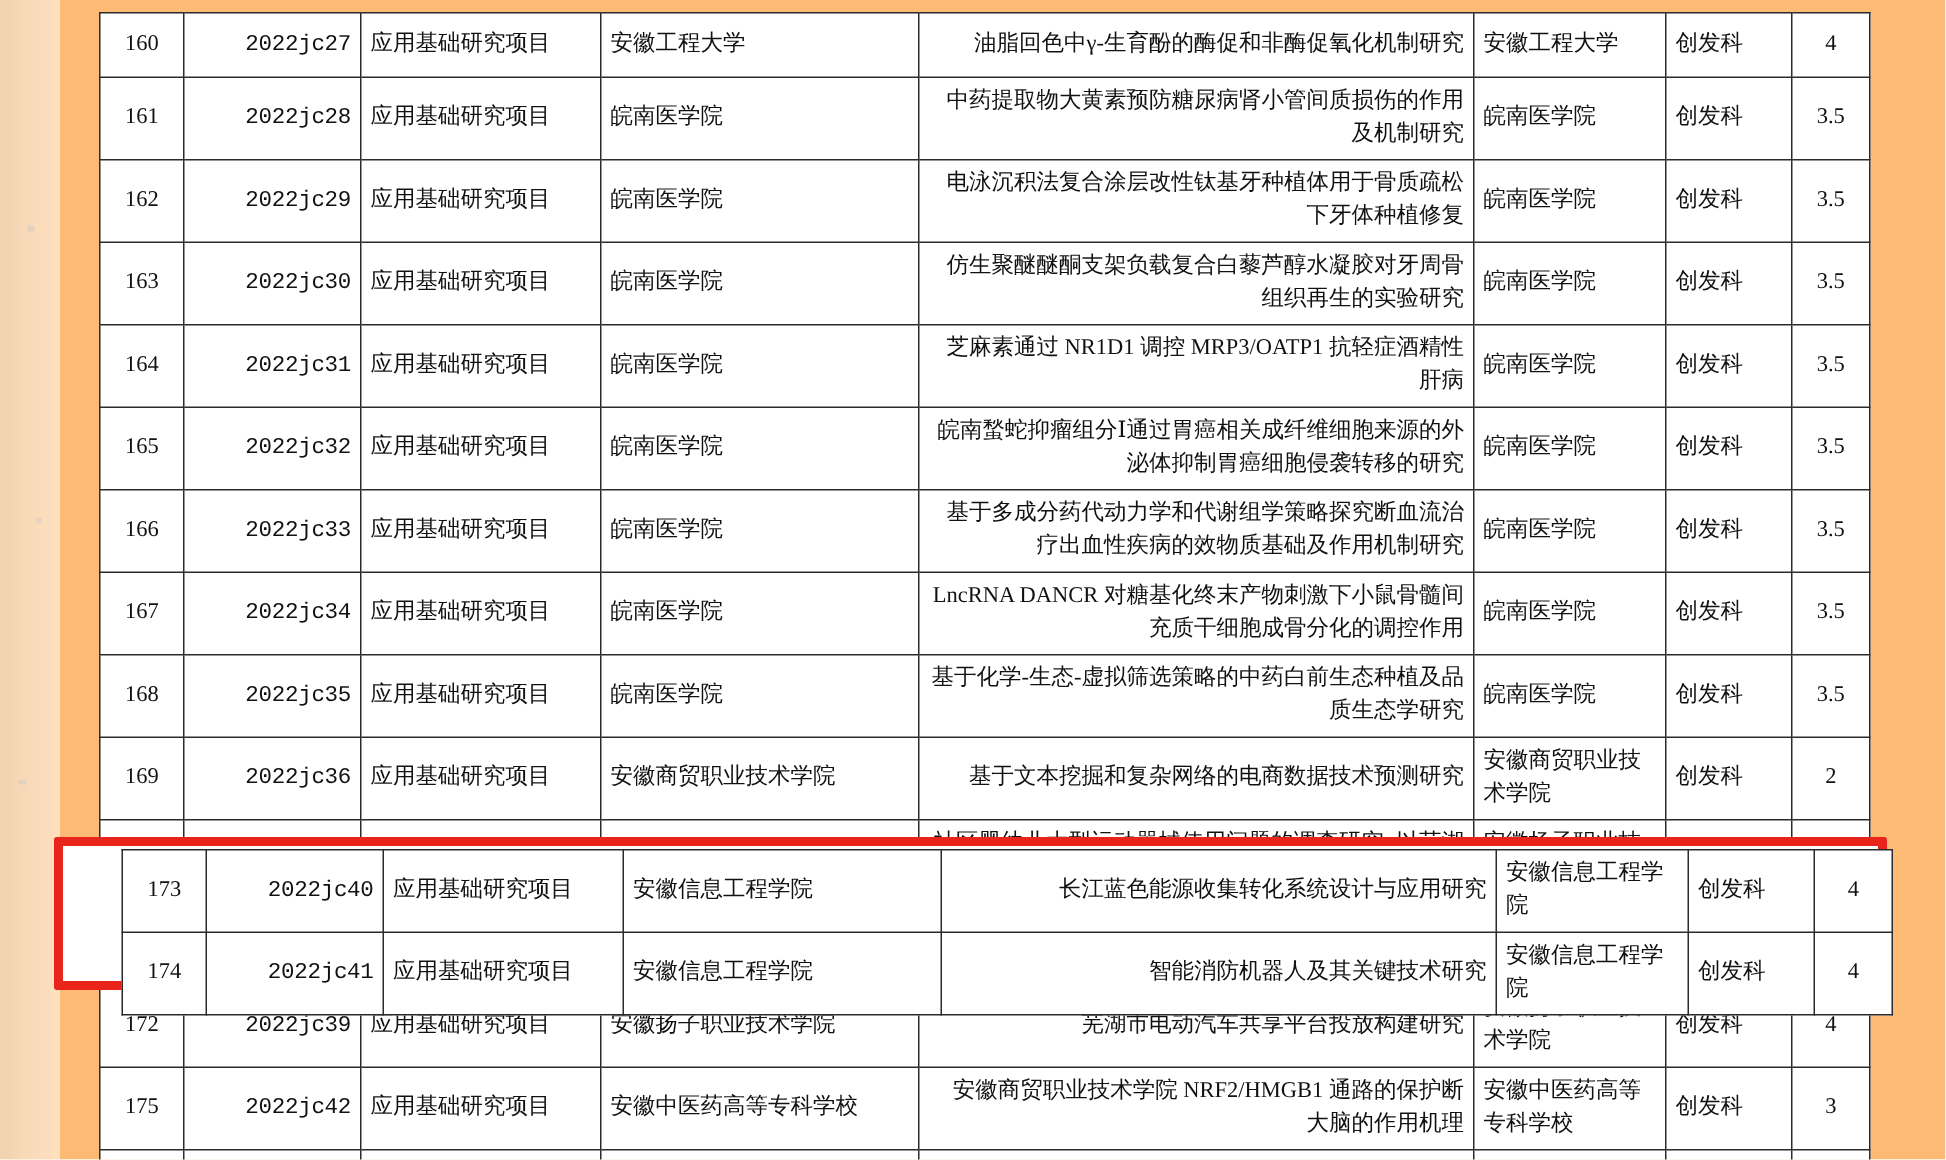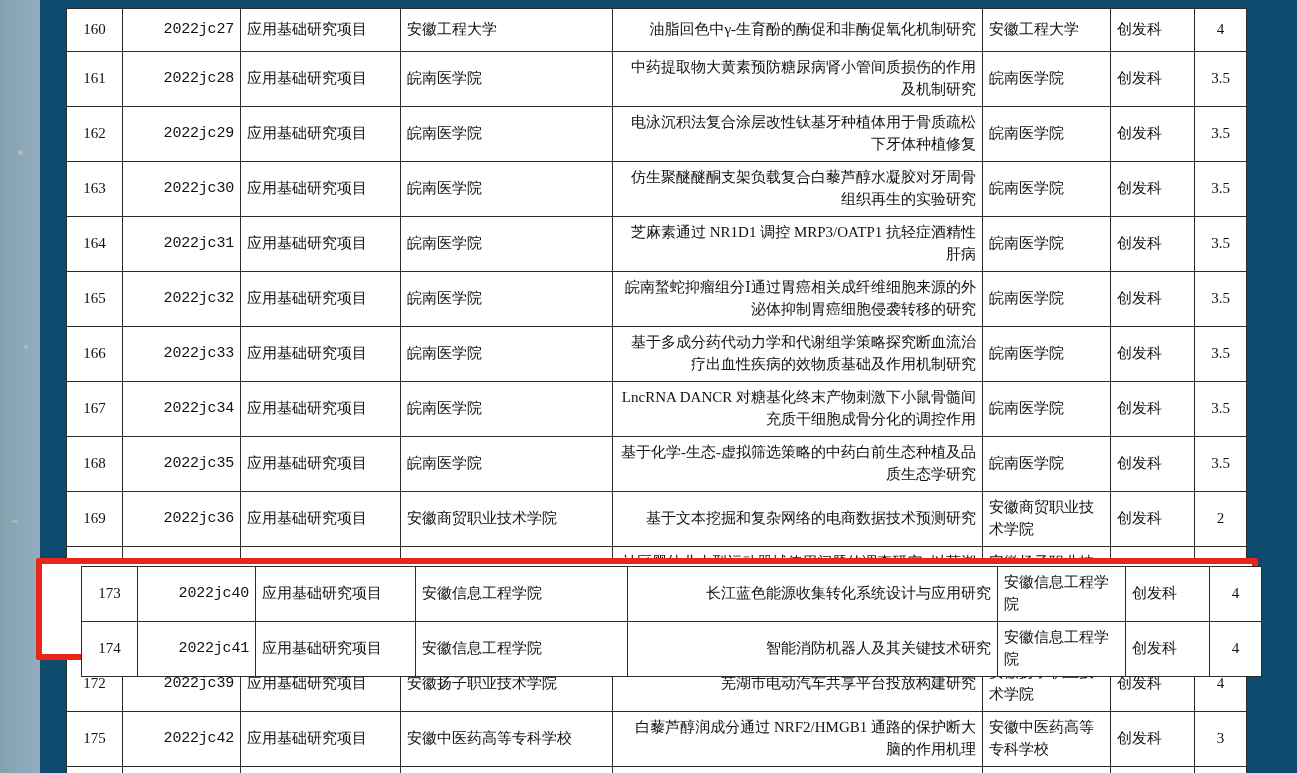--- a/index.html
+++ b/index.html
@@ -12,21 +12,21 @@
     height: 773px;
     position: relative;
     font-family: "Liberation Serif", "DejaVu Serif", serif;
     overflow: hidden;
   }
   .page {
     position: absolute;
     left: 0; top: 0;
     width: 1297px;
     height: 773px;
-    background: #0c4a6e;
+    background: #fdba74;
   }
   .table-wrap {
     position: absolute;
     left: 66px;
     top: 8px;
     width: 1180px;
   }
   table.grant-table {
     border-collapse: collapse;
     width: 1180px;
@@ -252,21 +252,21 @@
           <td class="title">芜湖市电动汽车共享平台投放构建研究</td>
           <td class="host">安徽扬子职业技术学院</td>
           <td class="dept">创发科</td>
           <td class="amt">4</td>
         </tr>
         <tr class="r-tall">
           <td class="no">175</td>
           <td class="code">2022jc42</td>
           <td class="type">应用基础研究项目</td>
           <td class="unit">安徽中医药高等专科学校</td>
-          <td class="title ind">白藜芦醇润成分通过 NRF2/HMGB1 通路的保护断大脑的作用机理</td>
+          <td class="title ind">安徽商贸职业技术学院 NRF2/HMGB1 通路的保护断大脑的作用机理</td>
           <td class="host">安徽中医药高等专科学校</td>
           <td class="dept">创发科</td>
           <td class="amt">3</td>
         </tr>
         <tr class="r-tall">
           <td class="no">176</td>
           <td class="code">2022jc43</td>
           <td class="type">应用基础研究项目</td>
           <td class="unit">安徽中医药高等专科学校</td>
           <td class="title ind">基于能量代谢调控的甲氨蝶呤治疗 RA 患者安全性评价体系研究</td>

